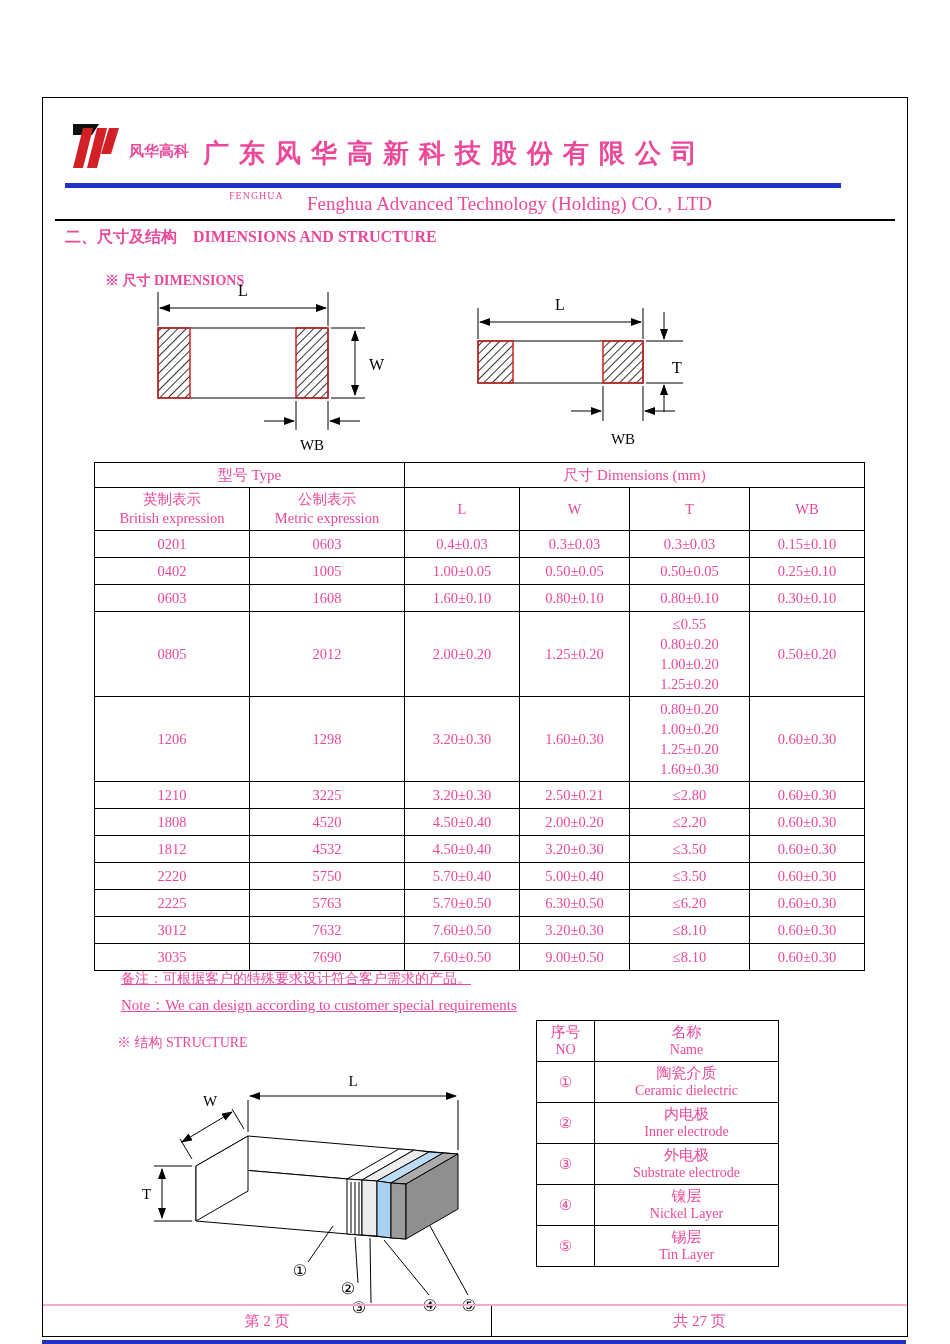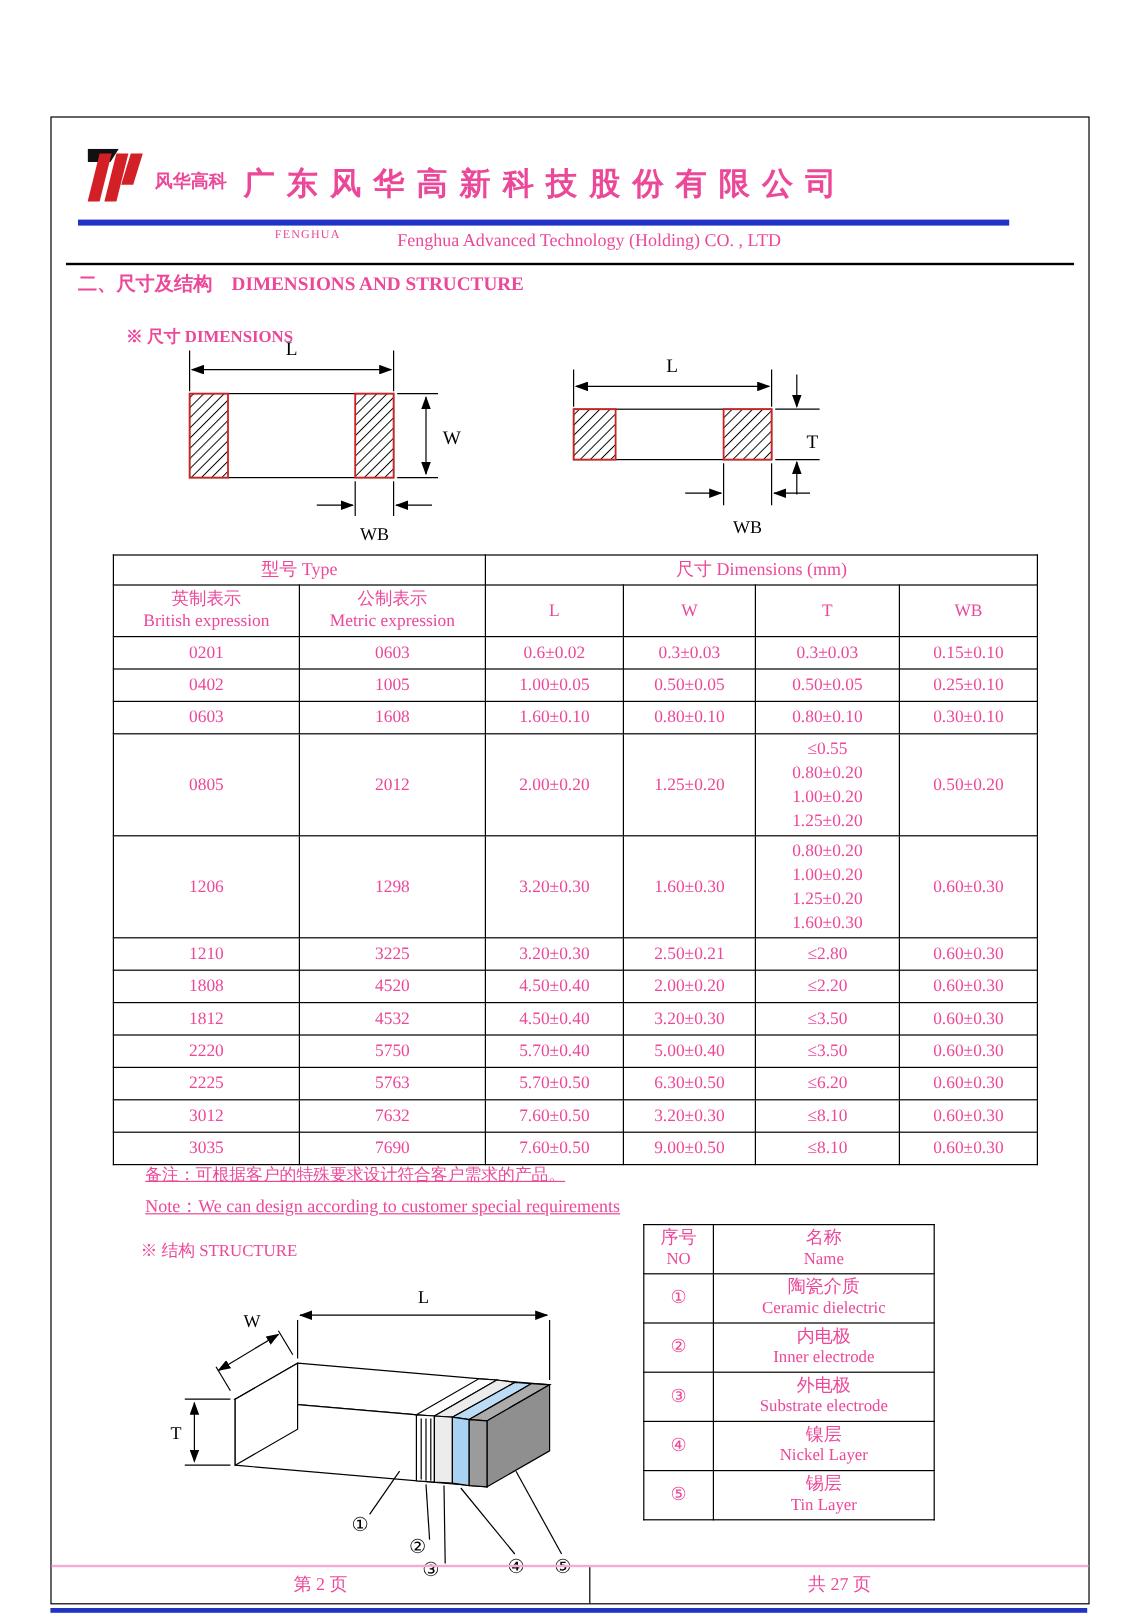--- a/index.html
+++ b/index.html
@@ -8,21 +8,21 @@
   .frame{position:absolute;left:42px;top:64px;width:864px;height:1238px;border:1px solid #000;background:#fff;}
 
   
   .logo{position:absolute;left:30px;top:26px;width:48px;height:48px;}
   .logo-text{position:absolute;left:86px;top:44px;font-size:15px;font-weight:bold;
              font-family:"Liberation Sans","DejaVu Sans",sans-serif;}
   .company-cn{position:absolute;left:160px;top:38px;width:640px;font-size:26px;font-weight:bold;
               letter-spacing:10px;white-space:nowrap;}
   .blue-line{position:absolute;left:22px;top:85px;width:776px;height:5px;background:#2133c4;}
   .brand{position:absolute;left:186px;top:92px;font-size:10px;letter-spacing:1px;}
-  .company-en{position:absolute;left:288px;top:95px;font-size:15px;white-space:nowrap;}
+  .company-en{position:absolute;left:264px;top:95px;font-size:19px;white-space:nowrap;}
   .header-rule{position:absolute;left:12px;top:121px;width:840px;border-top:2px solid #000;}
 
   .section-title{position:absolute;left:22px;top:129px;font-size:16px;font-weight:bold;white-space:nowrap;}
   .section-title .en{margin-left:16px;font-size:16px;}
   .sub-heading{position:absolute;font-size:14px;white-space:nowrap;}
   .dims-heading{left:62px;top:174px;font-weight:bold;}
   .struct-heading{left:74px;top:936px;}
 
   .diag1{position:absolute;left:100px;top:180px;}
   .diag2{position:absolute;left:425px;top:198px;}
@@ -154,21 +154,21 @@
           <th>L</th>
           <th>W</th>
           <th>T</th>
           <th>WB</th>
         </tr>
       </thead>
       <tbody>
           <tr>
             <td>0201</td>
             <td>0603</td>
-            <td>0.6±0.02</td>
+            <td>0.4±0.03</td>
             <td>0.3±0.03</td>
             <td>0.3±0.03</td>
             <td>0.15±0.10</td>
           </tr>
           <tr>
             <td>0402</td>
             <td>1005</td>
             <td>1.00±0.05</td>
             <td>0.50±0.05</td>
             <td>0.50±0.05</td>

